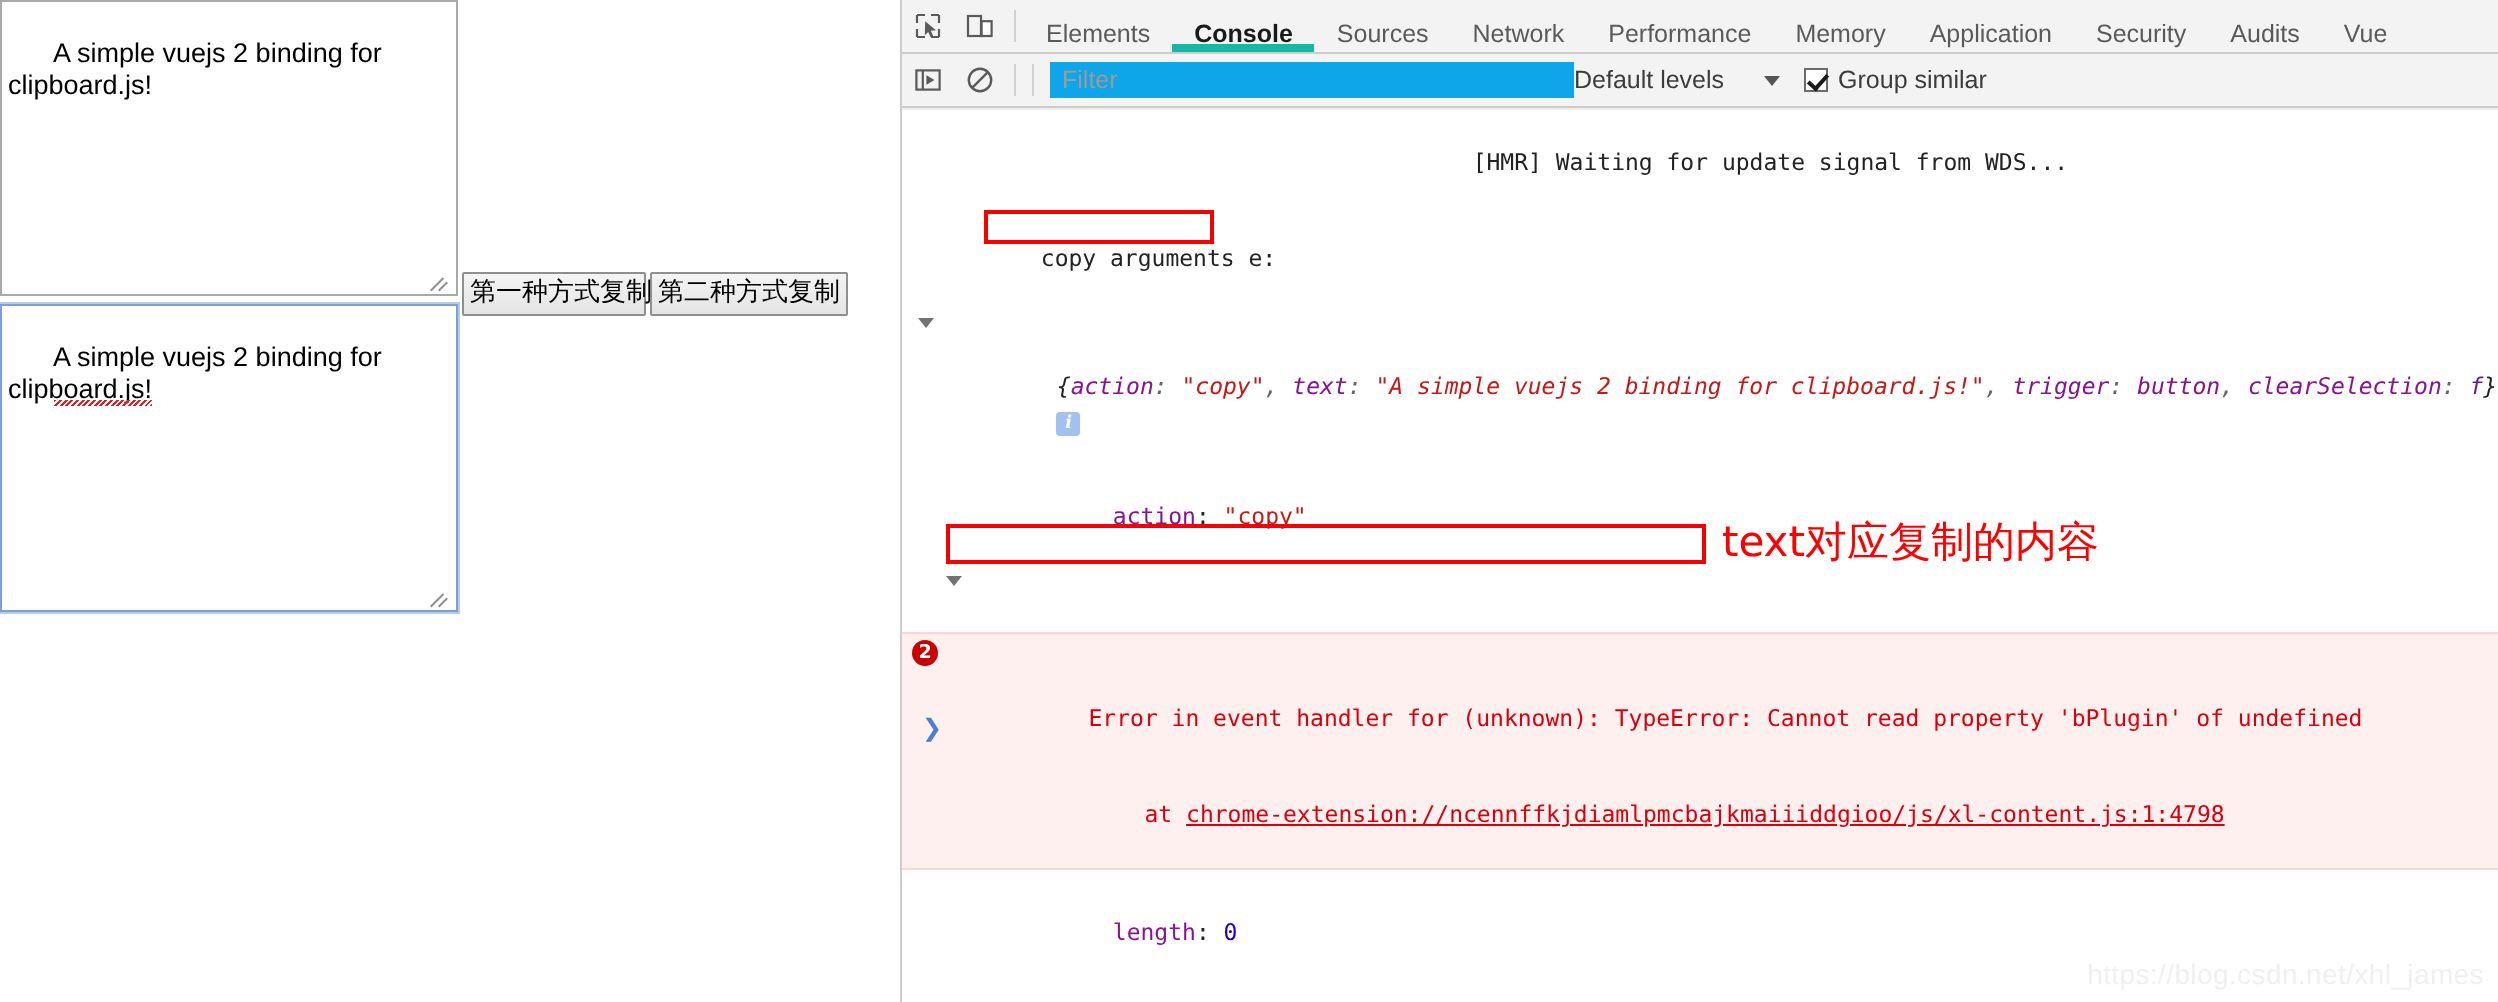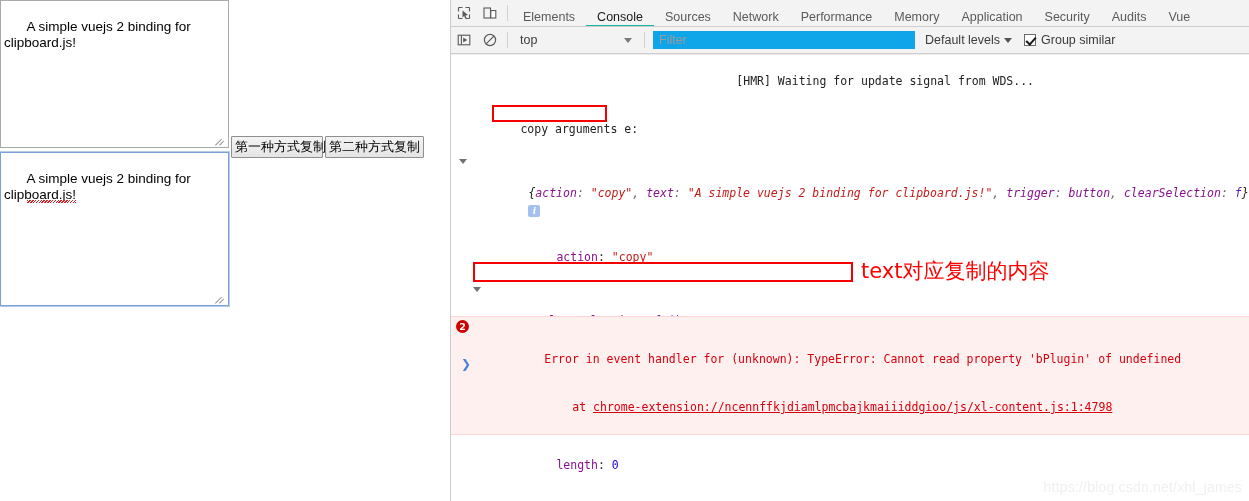--- a/index.html
+++ b/index.html
@@ -102,21 +102,22 @@
     color: #5a5a5a;
     padding: 3px 11px;
     height: 25px;
     line-height: 26px;
     white-space: nowrap;
     flex: 0 0 auto;
     box-sizing: border-box;
   }
   .tab.active {
     color: #1a1a1a;
-    border-bottom: 1px solid #14b8a6;
+    border-bottom: 4px solid #14b8a6;
+    font-weight: bold;
   }
 
   
   #filterbar {
     position: relative;
     height: 26px;
     background: #f3f3f3;
     border-bottom: 1px solid #cdcdcd;
     display: flex; align-items: center;
   }
@@ -144,23 +145,23 @@
     font-family: "Liberation Sans", sans-serif;
     font-size: 12.5px;
     color: #333;
     padding: 0 6px;
     box-sizing: border-box;
     margin-left: 4px;
     outline: none;
   }
   #filter-input::placeholder { color: #9b9b9b; }
   #levels {
-    font-size: 12.5px; color: #3c3c3c; margin-left: 10px;
+    font-size: 12.5px; color: #3c3c3c; 
     white-space: nowrap; flex: 0 0 auto;
-    display: flex; align-items: center; gap: 4px;
+    display: flex; align-items: center; gap: 20px;
   }
   #levels .caret {
     width: 0; height: 0;
     border-left: 4px solid transparent;
     border-right: 4px solid transparent;
     border-top: 5px solid #555;
   }
   #grpsim {
     display: flex; align-items: center; gap: 5px;
     margin-left: 12px; font-size: 12.5px; color: #3c3c3c;
@@ -354,24 +355,20 @@
         </svg>
       </div>
       <div class="tb-icon">
         <svg width="14" height="14" viewBox="0 0 14 14">
           <circle cx="7" cy="7" r="5.6" stroke="#5a5a5a" stroke-width="1.2" fill="none"></circle>
           <line x1="3.1" y1="10.9" x2="10.9" y2="3.1" stroke="#5a5a5a" stroke-width="1.2"></line>
         </svg>
       </div>
       <div class="tb-sep"></div>
 
-      <div id="ctx-select">
-        <span>top</span>
-        <span class="caret"></span>
-      </div>
       <div class="tb-sep"></div>
 
       <input id="filter-input" type="text" placeholder="Filter" style="">
 
       <div id="levels">
         <span>Default levels</span>
         <span class="caret"></span>
       </div>
 
       <div id="grpsim">

